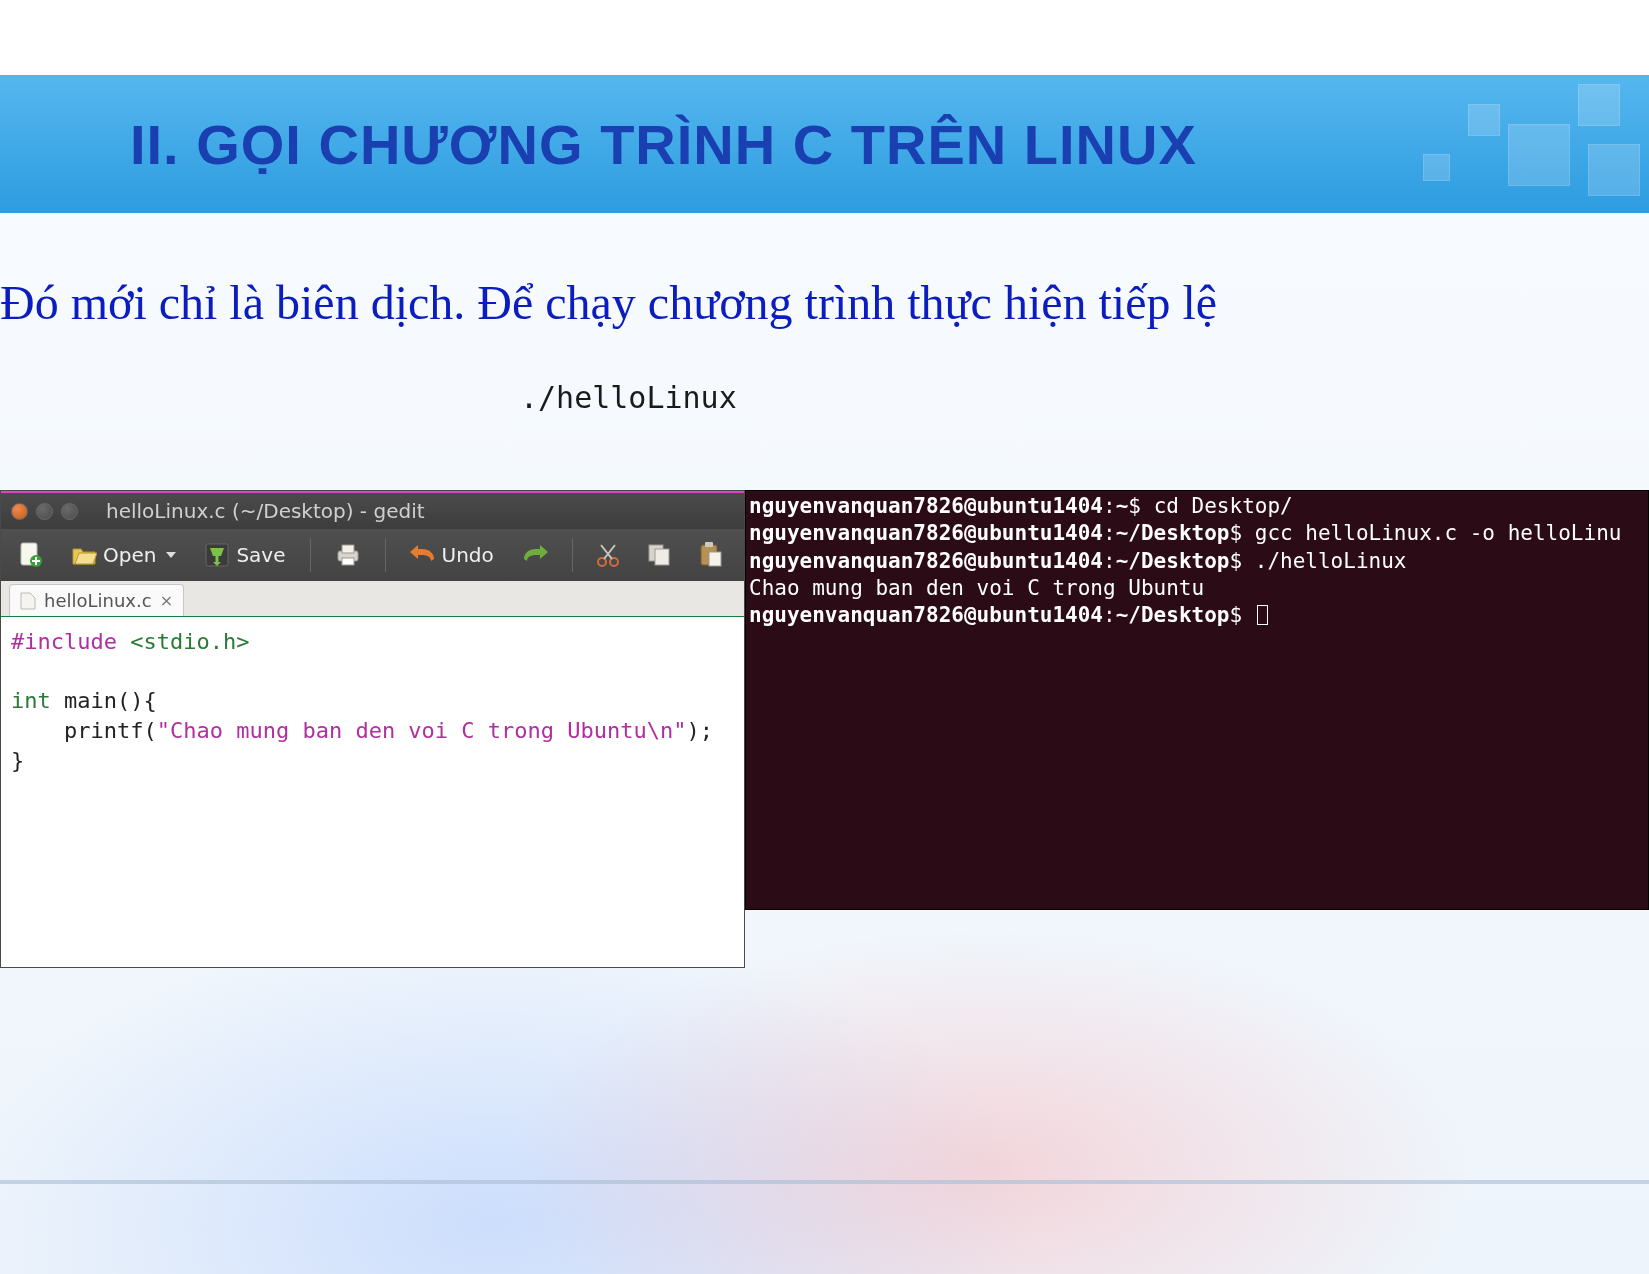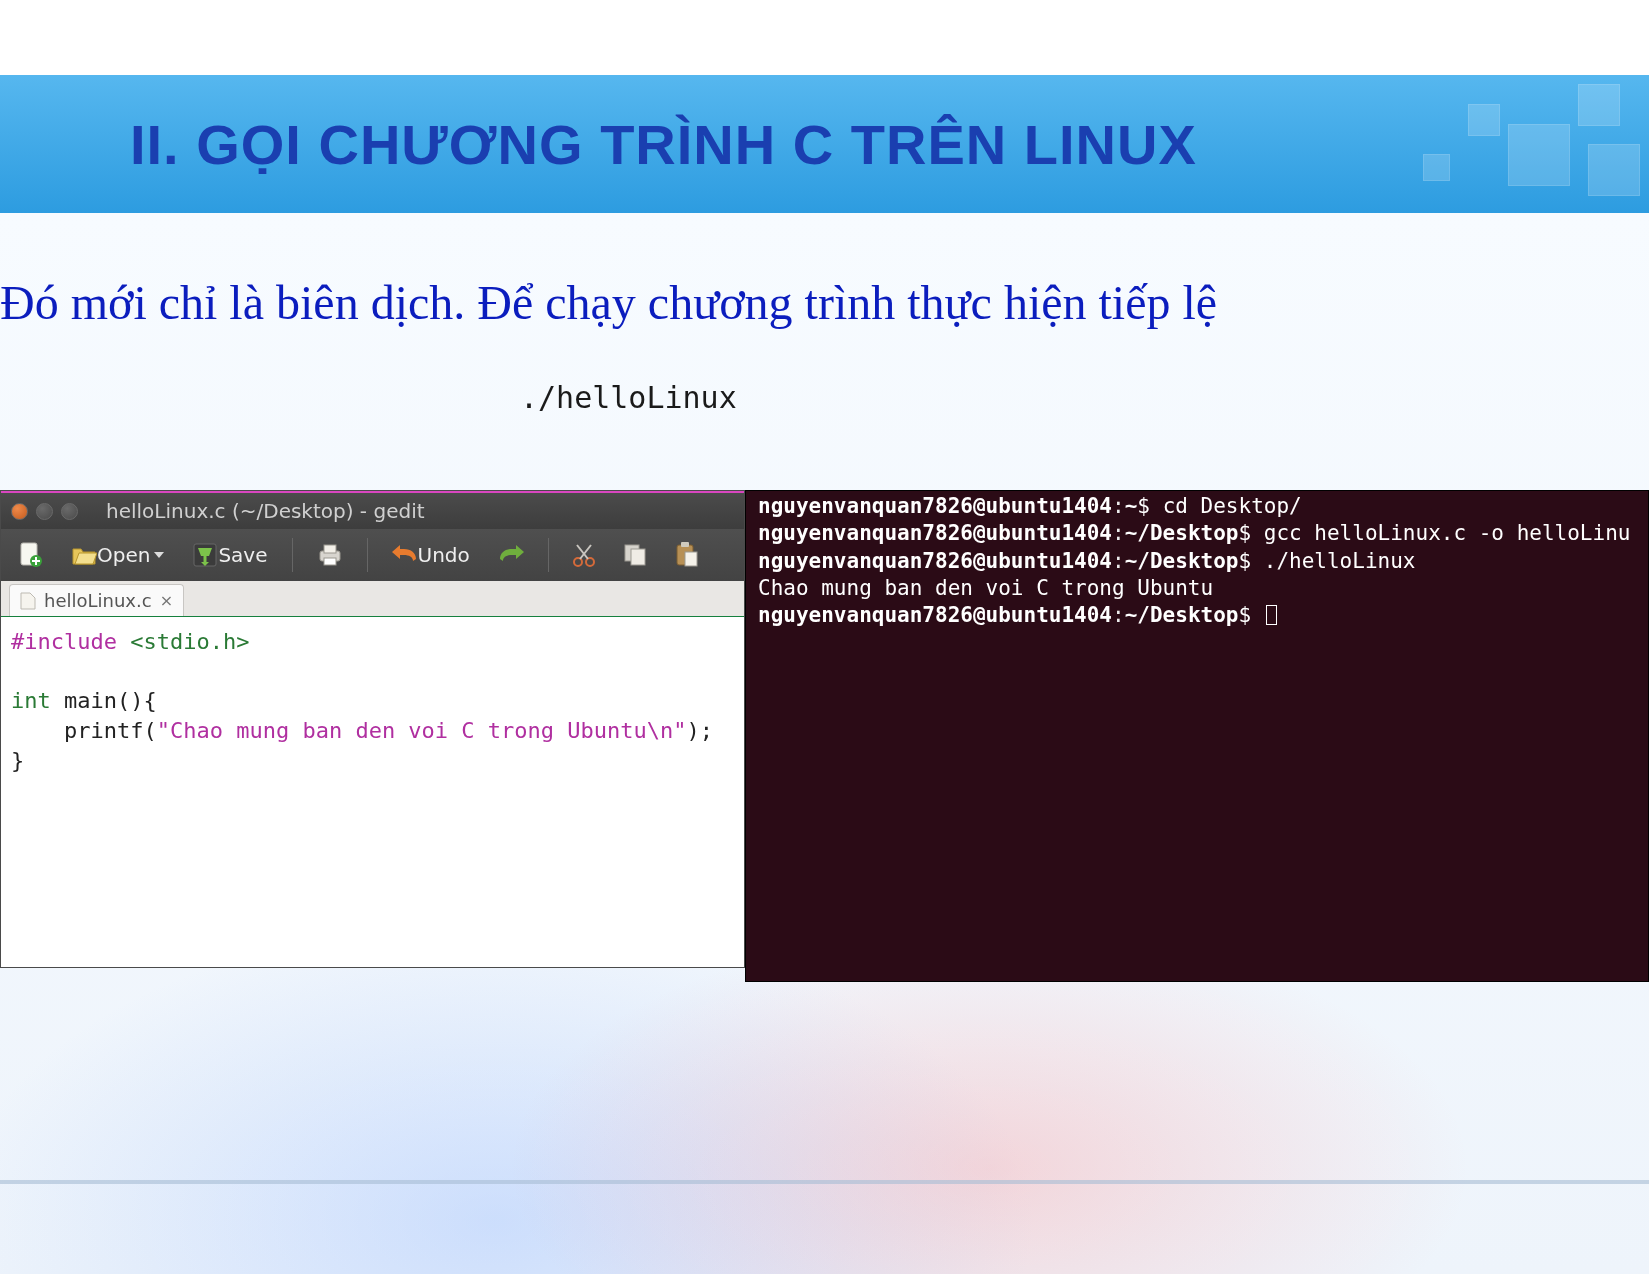--- a/index.html
+++ b/index.html
@@ -122,21 +122,21 @@
 
   .gedit-toolbar {
     height: 52px;
     background: linear-gradient(#4f4f4f, #434343);
     display: flex; align-items: center;
     padding: 0 10px;
     gap: 12px;
     color: #efefef;
     font-size: 20px;
   }
-  .tb-btn { display: flex; align-items: center; padding: 4px 8px; border-radius: 4px; }
+  .tb-btn { display: flex; align-items: center; gap: 6px; padding: 4px 8px; border-radius: 4px; }
   .tb-btn svg { display: block; }
   .tb-sep { width: 1px; height: 34px; background: #666; margin: 0 4px; }
   .dd-arrow { width: 0; height: 0; border-left: 5px solid transparent; border-right: 5px solid transparent; border-top: 6px solid #ddd; margin-left: 4px; }
 
   .gedit-tabs {
     height: 36px;
     background: #e9e7e4;
     border-bottom: 1px solid #15803d;
     display: flex; align-items: flex-end;
     padding-left: 8px;
@@ -167,27 +167,27 @@
   .c-type { color: #2a7a35; }  
   .c-hdr { color: #2a7a35; }
   .c-esc { color: #b02fa0; }
   .c-plain { color: #222; }
   .c-brace { color: #222; }
 
   
   .terminal {
     flex: 1;
     margin-left: 0;
-    height: 492px;
+    height: 420px;
     background: #2b0b16;
     color: #ececec;
     font-family: "DejaVu Sans Mono", "Courier New", monospace;
     font-size: 21px;
     line-height: 1.3;
-    padding: 2px 12px;
+    padding: 2px 3px;
     border: 1px solid #000;
     white-space: pre;
     overflow: hidden;
   }
   .term-prompt { color: #ffffff; font-weight: bold; }
   .term-path { color: #ffffff; font-weight: bold; }
   .term-dollar { color: #ffffff; }
   .term-cmd { color: #ffffff; }
   .term-out { color: #ffffff; }
   .term-cursor {

